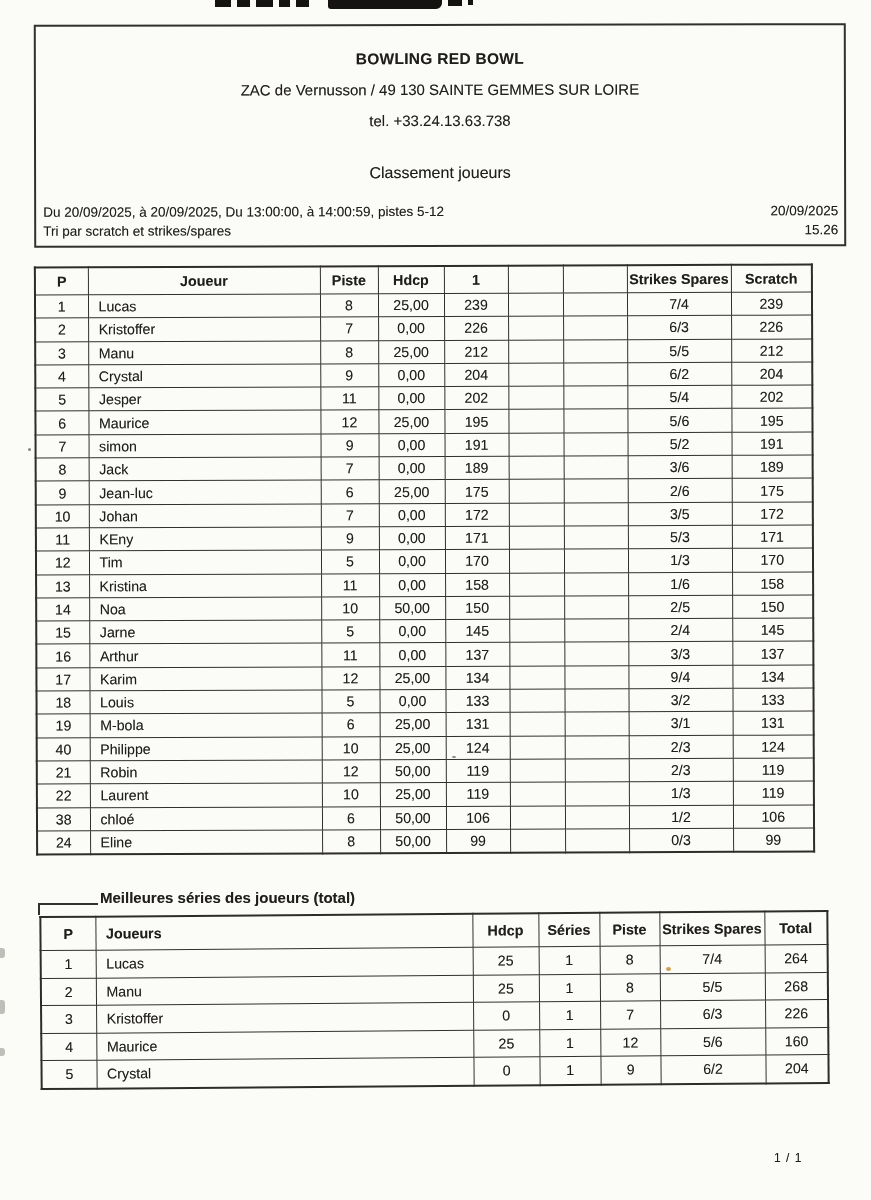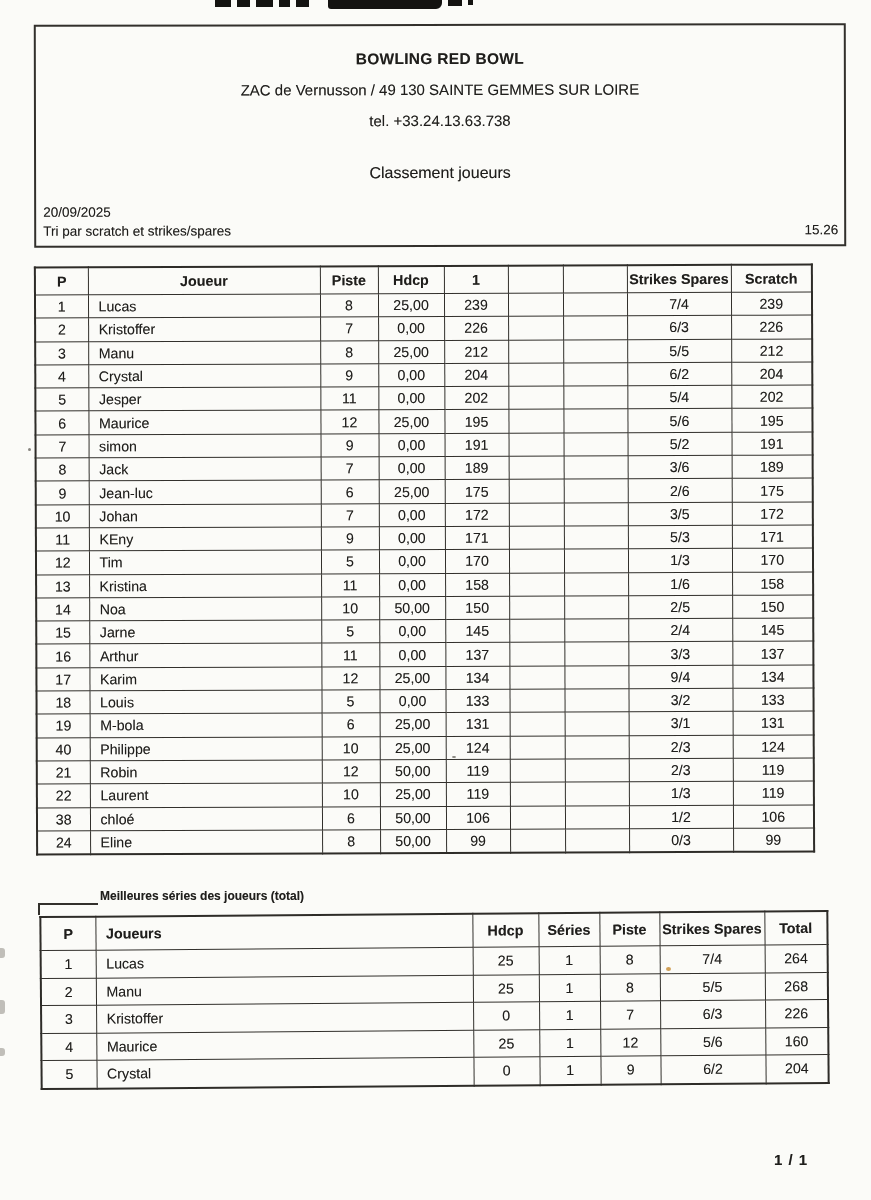--- a/index.html
+++ b/index.html
@@ -46,23 +46,23 @@
   .t1 td:nth-child(2){text-align:left;padding-left:10px;}
   .t2{position:absolute;left:40px;top:913px;width:787px;transform:rotate(-0.45deg);}
   .t2 th{height:32px;}
   .t2 td{height:26.5px;}
   .t2 th:nth-child(2){text-align:left;padding-left:10px;}
   .t2 td:nth-child(2){text-align:left;padding-left:10px;}
   
   .series-legend{position:absolute;left:38px;top:889px;height:24px;}
   .legend-line{position:absolute;left:0;top:14px;width:60px;height:2px;background:#32302c;}
   .legend-drop{position:absolute;left:0;top:14px;width:2px;height:12px;background:#32302c;}
-  .series-title{position:absolute;left:62px;top:0;font-weight:bold;font-size:12px;white-space:nowrap;}
-  
-  .page-number{position:absolute;top:1151px;left:774px;font-size:15px;letter-spacing:1px;font-weight:bold;}
+  .series-title{position:absolute;left:62px;top:0;font-weight:bold;font-size:15px;white-space:nowrap;}
+  
+  .page-number{position:absolute;top:1151px;left:774px;font-size:12px;letter-spacing:1px;}
   
   .speck{position:absolute;border-radius:50%;}
   .speck-orange{width:5px;height:4px;background:#c98f3a;opacity:.85;}
   .speck-dark{width:3px;height:3px;background:#55524c;opacity:.7;}
   .edge-mark{position:absolute;left:0;width:5px;background:#8f8c85;opacity:.55;border-radius:0 3px 3px 0;}
 </style>
 </head>
 <body>
 
 <div class="sheet">
@@ -78,20 +78,21 @@
     <div class="frag" style="left:468px;width:5px;height:5px;"></div>
   </div>
 
   <div class="letterhead">
     <div class="lh-center venue-name">BOWLING RED BOWL</div>
     <div class="lh-center venue-address">ZAC de Vernusson / 49 130 SAINTE GEMMES SUR LOIRE</div>
     <div class="lh-center venue-phone">tel. +33.24.13.63.738</div>
     <div class="lh-center doc-title">Classement joueurs</div>
     <div class="meta">
       <div class="meta-row">
+        <span>Du 20/09/2025, à 20/09/2025, Du 13:00:00, à 14:00:59, pistes 5-12</span>
         <span>20/09/2025</span>
       </div>
       <div class="meta-row">
         <span>Tri par scratch et strikes/spares</span>
         <span>15.26</span>
       </div>
     </div>
   </div>
 
   <table class="t1" id="ranking-table">

